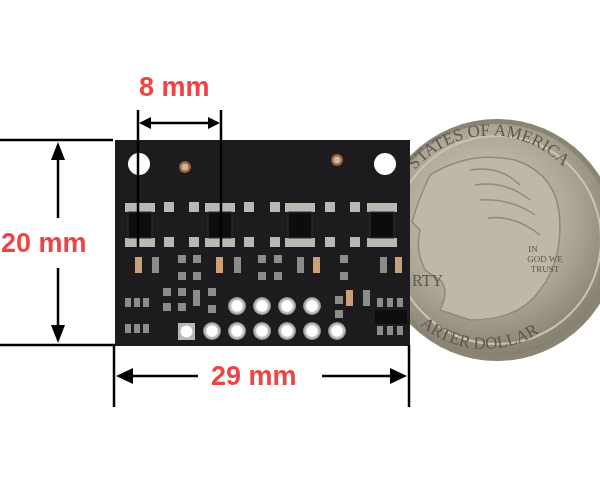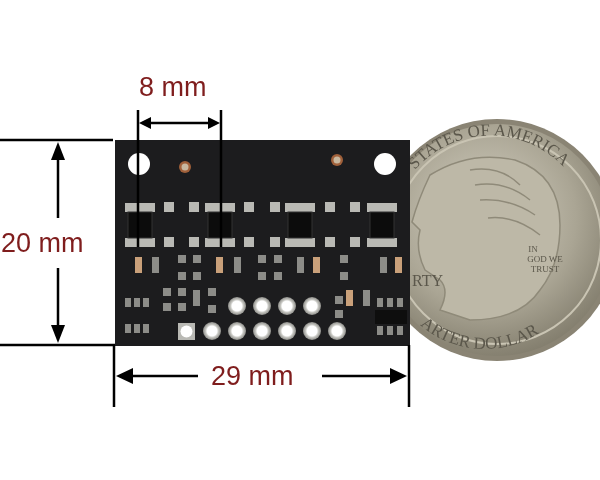--- a/index.html
+++ b/index.html
@@ -1,17 +1,17 @@
 <!DOCTYPE html>
 <html><head>
 <meta charset="utf-8">
 <style>
   html,body{margin:0;padding:0;background:#fff;}
   body{width:600px;height:480px;position:relative;overflow:hidden;font-family:"Liberation Sans",sans-serif;}
-  .label{position:absolute;font-weight:normal;font-size:27px;color:#7f1d1d;white-space:nowrap;}
+  .label{position:absolute;font-weight:bold;font-size:27px;color:#ef4444;white-space:nowrap;}
   svg{position:absolute;left:0;top:0;}
 </style>
 </head>
 <body>
 
 <svg width="600" height="480" viewBox="0 0 600 480">
   <defs>
     <radialGradient id="coinG" cx="45%" cy="40%" r="65%">
       <stop offset="0" stop-color="#d6d2c4"></stop>
       <stop offset="0.6" stop-color="#aaa594"></stop>

